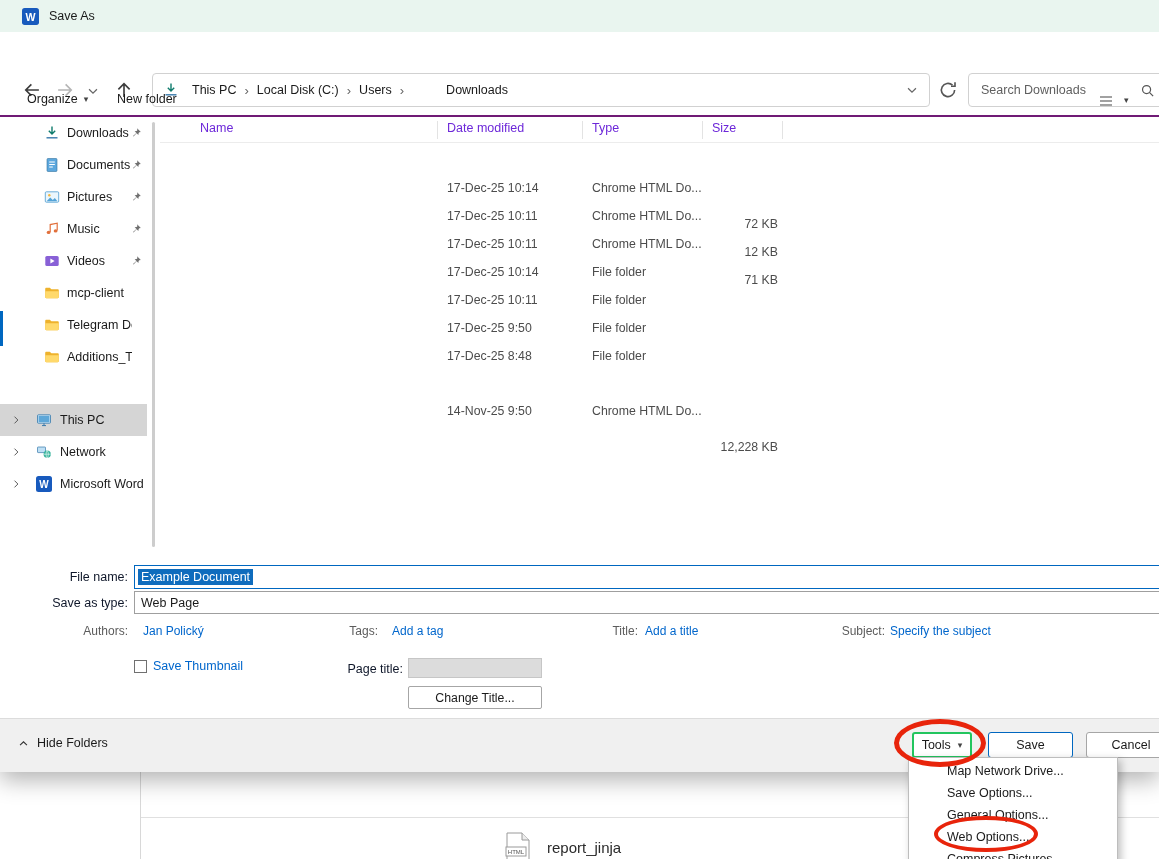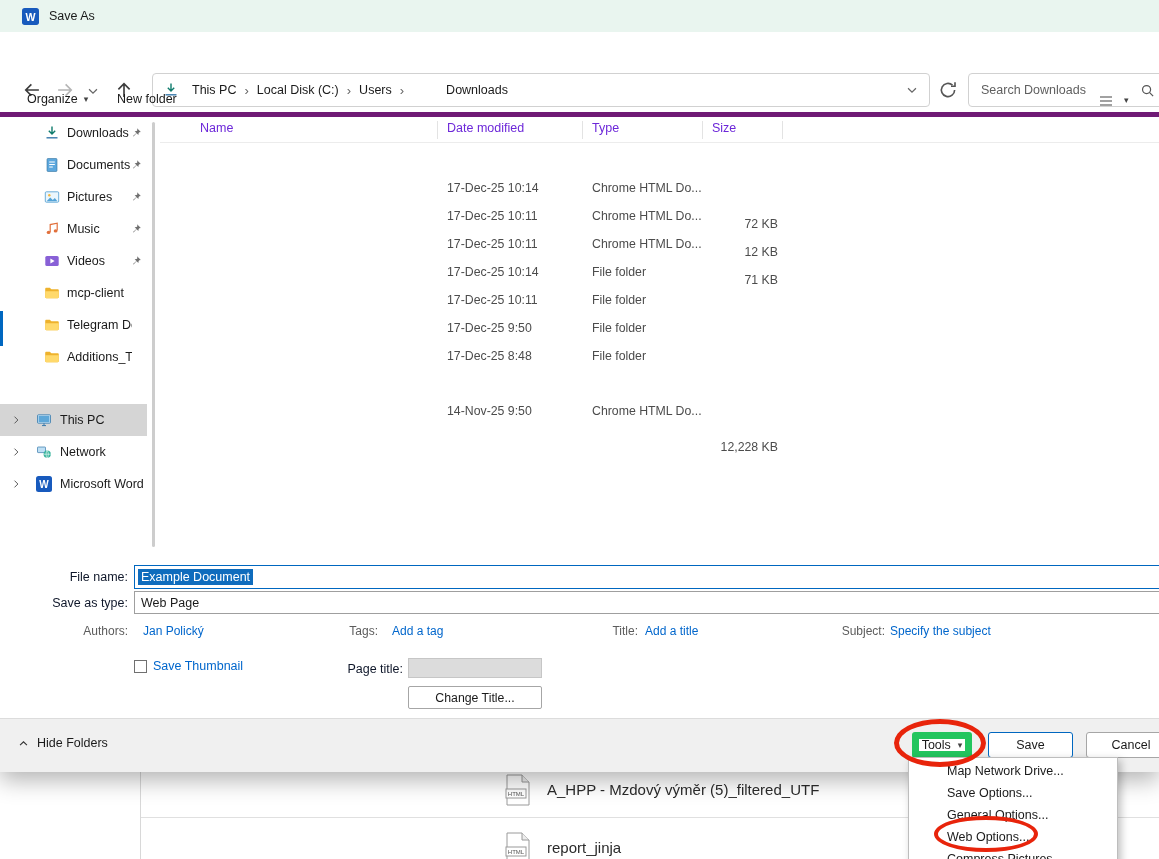--- a/index.html
+++ b/index.html
@@ -37,21 +37,21 @@
 .crumb-bar .addr-ic{width:16px;height:16px;margin-right:8px;}
 .crumb{padding:0 5px;white-space:nowrap;cursor:default;}
 .crumb-sep{color:#666;padding:0 3px;font-size:13px;}
 .crumb-wide{margin-left:34px;}
 .addr-chevron{margin-left:auto;width:14px;height:14px;}
 .refresh-btn{position:absolute;left:938px;top:48px;width:20px;height:20px;}
 .search-box{position:absolute;left:968px;top:41px;width:200px;height:34px;border:1px solid #d1d1d1;border-radius:4px;display:flex;align-items:center;padding:0 12px;color:#5f5f5f;}
 .search-ic{position:absolute;right:12px;width:15px;height:15px;}
 
 
-.toolbar{position:absolute;left:0;top:84px;right:0;height:33px;border-bottom:5px solid #701a75;}
+.toolbar{position:absolute;left:0;top:84px;right:0;height:33px;border-bottom:2px solid #701a75;}
 .organize{position:absolute;left:27px;top:8px;display:flex;gap:6px;align-items:center;cursor:pointer;}
 .newfolder{position:absolute;left:117px;top:8px;cursor:pointer;}
 .dd-arrow{font-size:9px;color:#444;}
 .view-ic{position:absolute;top:9px;width:16px;height:16px;}
 .vi-list{left:1098px;}
 .vi-dd{left:1124px;top:11px;width:auto;height:auto;}
 
 
 .sidebar{position:absolute;left:0;top:117px;width:160px;height:443px;overflow:hidden;}
 .side-item{position:relative;height:32px;cursor:pointer;}
@@ -107,52 +107,41 @@
 .thumb-label{position:absolute;left:153px;top:659px;color:#0066cc;cursor:pointer;}
 .pt-label{left:300px;top:662px;width:103px;}
 .pt-input{position:absolute;left:408px;top:658px;width:134px;height:20px;background:#dcdcdc;border:1px solid #c6c6c6;}
 .ct-btn{position:absolute;left:408px;top:686px;width:134px;height:23px;background:#fff;border:1px solid #a6a6a6;border-radius:2px;display:flex;align-items:center;justify-content:center;font-size:12.3px;cursor:pointer;}
 
 
 .bottombar{position:absolute;left:0;right:0;top:718px;height:54px;background:#f0f0f0;border-top:1px solid #dcdcdc;}
 .hide-folders{position:absolute;left:18px;top:17px;display:flex;align-items:center;gap:8px;cursor:pointer;}
 .hf-chev{width:11px;height:11px;}
 .btn{position:absolute;top:13px;height:26px;background:#fff;border-radius:3px;display:flex;align-items:center;justify-content:center;font-size:12.5px;cursor:pointer;gap:7px;}
-.tools-btn{left:912px;width:60px;border:7px solid #22c55e;}
+.tools-btn{left:912px;width:60px;border:2px solid #22c55e;}
 .save-btn{left:988px;width:85px;border:1px solid #0067c0;}
 .cancel-btn{left:1086px;width:90px;border:1px solid #a6a6a6;}
 
 
 .menu{position:absolute;left:908px;top:757px;width:210px;background:#fff;border:1px solid #bdbdbd;box-shadow:3px 3px 8px rgba(0,0,0,.25);padding:2px 0;z-index:40;}
 .menu-item{height:22px;line-height:22px;padding-left:38px;font-size:12.5px;color:#1a1a1a;cursor:pointer;white-space:nowrap;}
 
 
 .red-ellipse{position:absolute;border-radius:50%;z-index:60;pointer-events:none;}
 .tools-ellipse{left:894px;top:719px;width:92px;height:48px;border:5px solid #e8240b;}
 .web-ellipse{left:934px;top:816px;width:104px;height:36px;border:4px solid #e8240b;}
 </style>
 </head>
 <body>
 
 <div class="screen">
 
   <div class="bg-layer">
     <div class="bg-vline"></div>
     <div class="bg-sep"></div>
-    <div class="bg-row bg-row1">
-      <span class="icon html-ic">
-          <svg viewBox="0 0 26 32">
-            <path d="M2 1h15l7 7v23H2z" fill="#fff" stroke="#9a9a9a"></path>
-            <path d="M17 1v7h7" fill="#ededed" stroke="#9a9a9a"></path>
-            <rect x="1" y="15" width="20" height="9" fill="#fff" stroke="#9a9a9a"></rect>
-            <text x="11" y="22" font-size="6" text-anchor="middle" fill="#555" font-family="Liberation Sans,sans-serif">HTML</text>
-          </svg>
-        </span>
-      <span class="bg-label">A_HPP - Mzdový výměr (5)_filtered_UTF</span>
-    </div>
     <div class="bg-row bg-row2">
       <span class="icon html-ic">
           <svg viewBox="0 0 26 32">
             <path d="M2 1h15l7 7v23H2z" fill="#fff" stroke="#9a9a9a"></path>
             <path d="M17 1v7h7" fill="#ededed" stroke="#9a9a9a"></path>
             <rect x="1" y="15" width="20" height="9" fill="#fff" stroke="#9a9a9a"></rect>
             <text x="11" y="22" font-size="6" text-anchor="middle" fill="#555" font-family="Liberation Sans,sans-serif">HTML</text>
           </svg>
         </span>
       <span class="bg-label">report_jinja</span>

